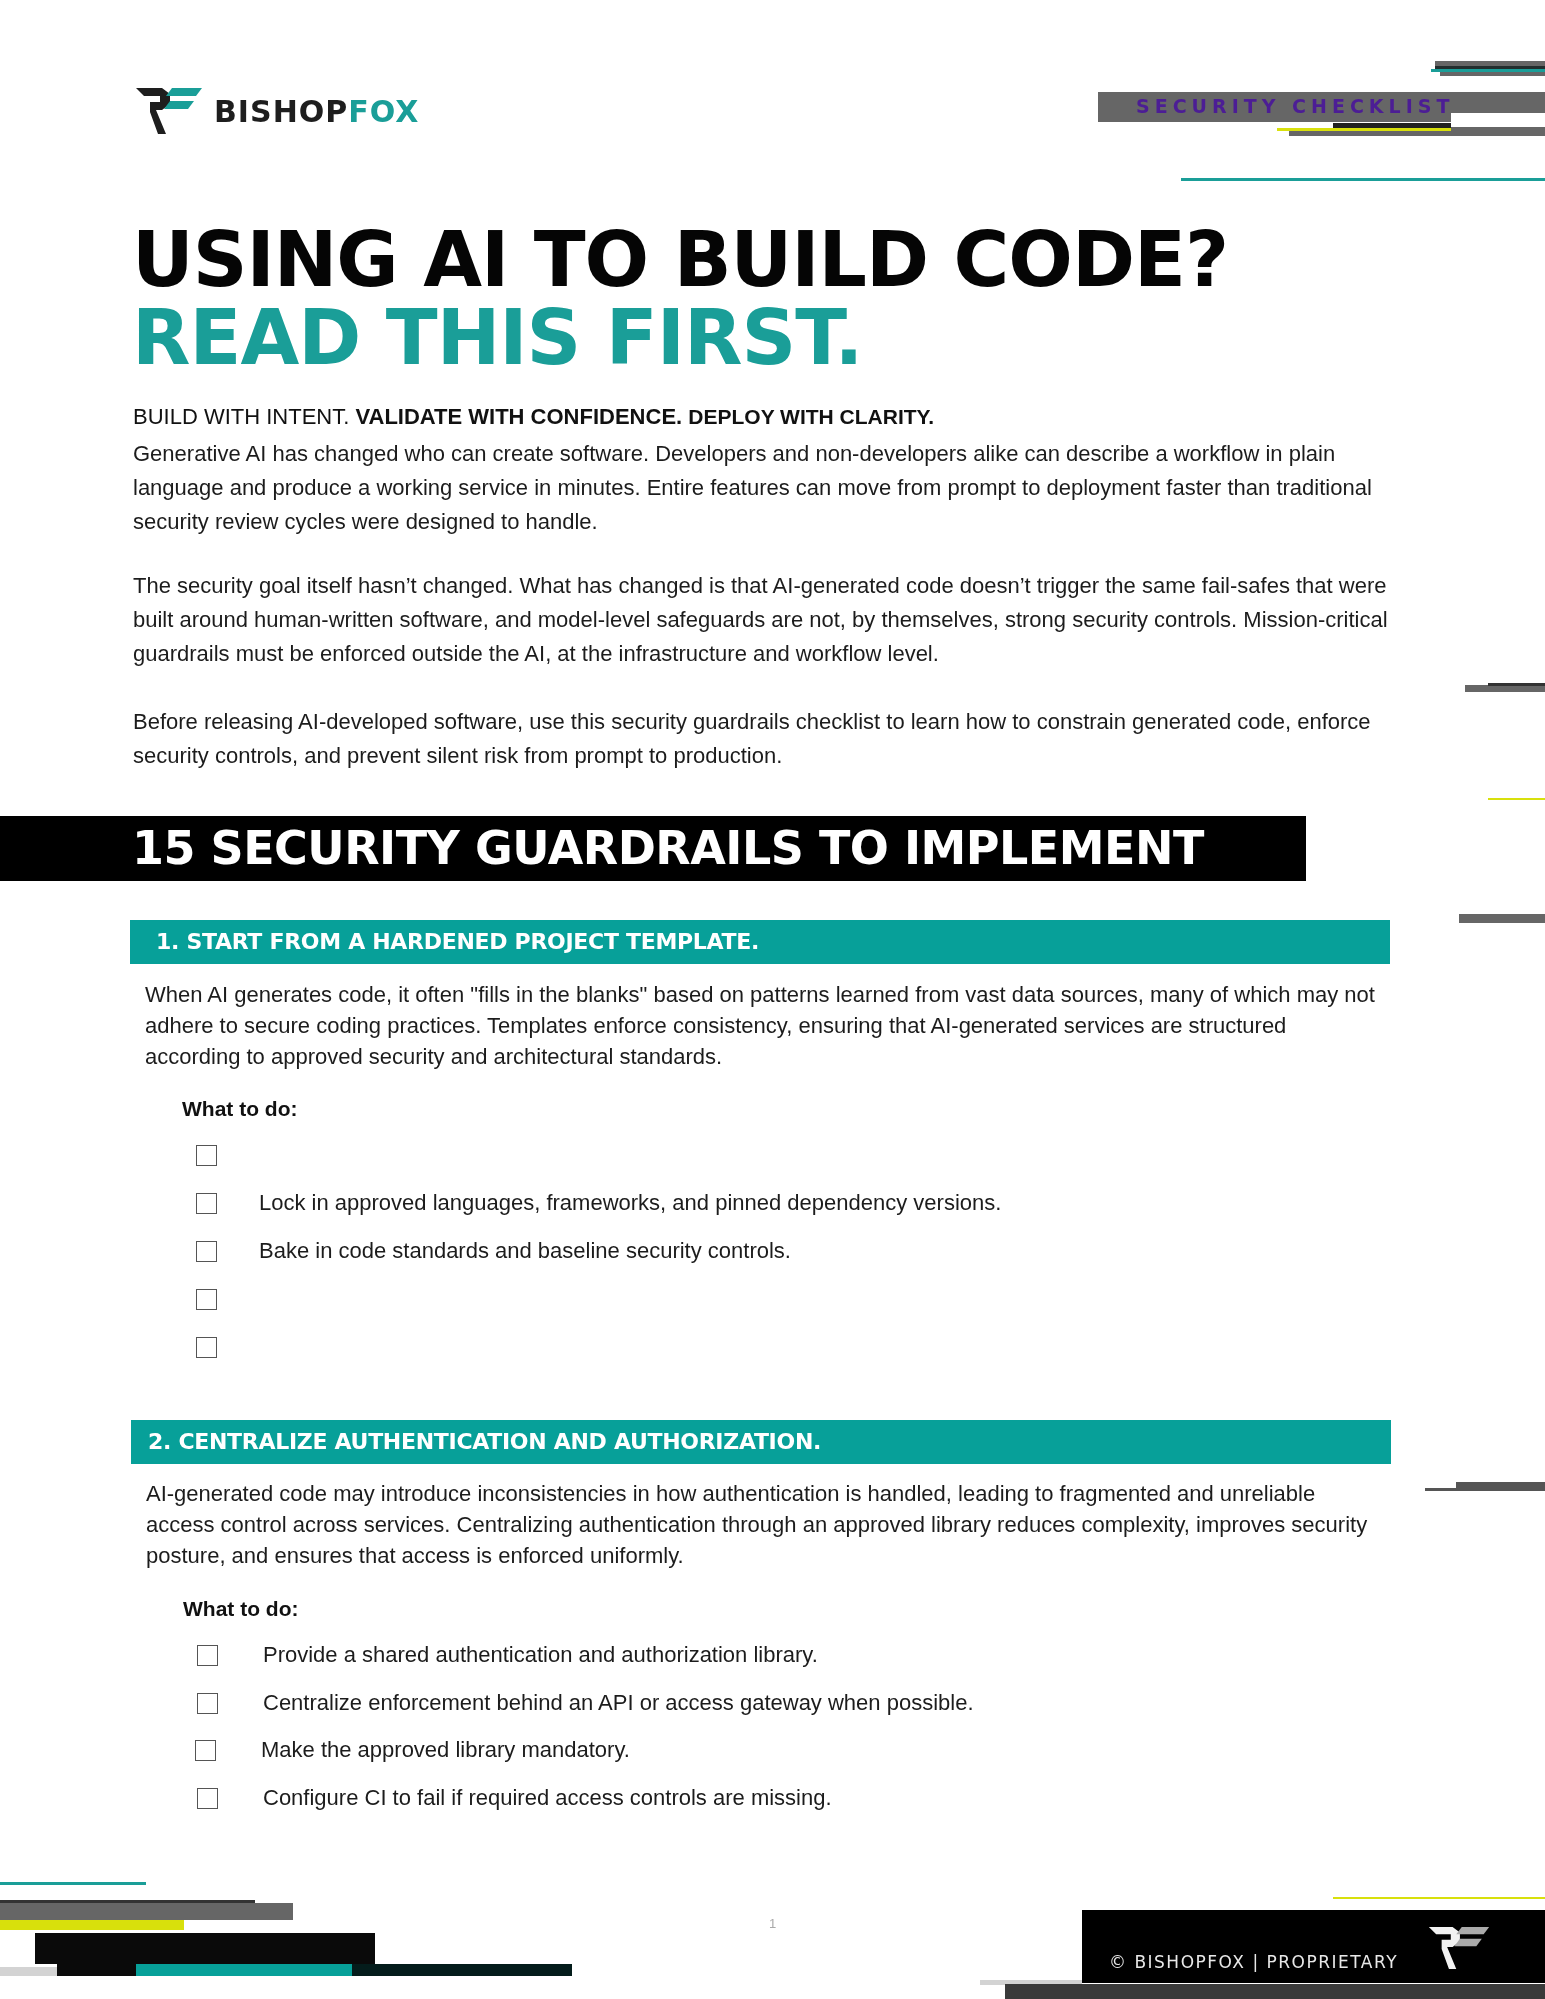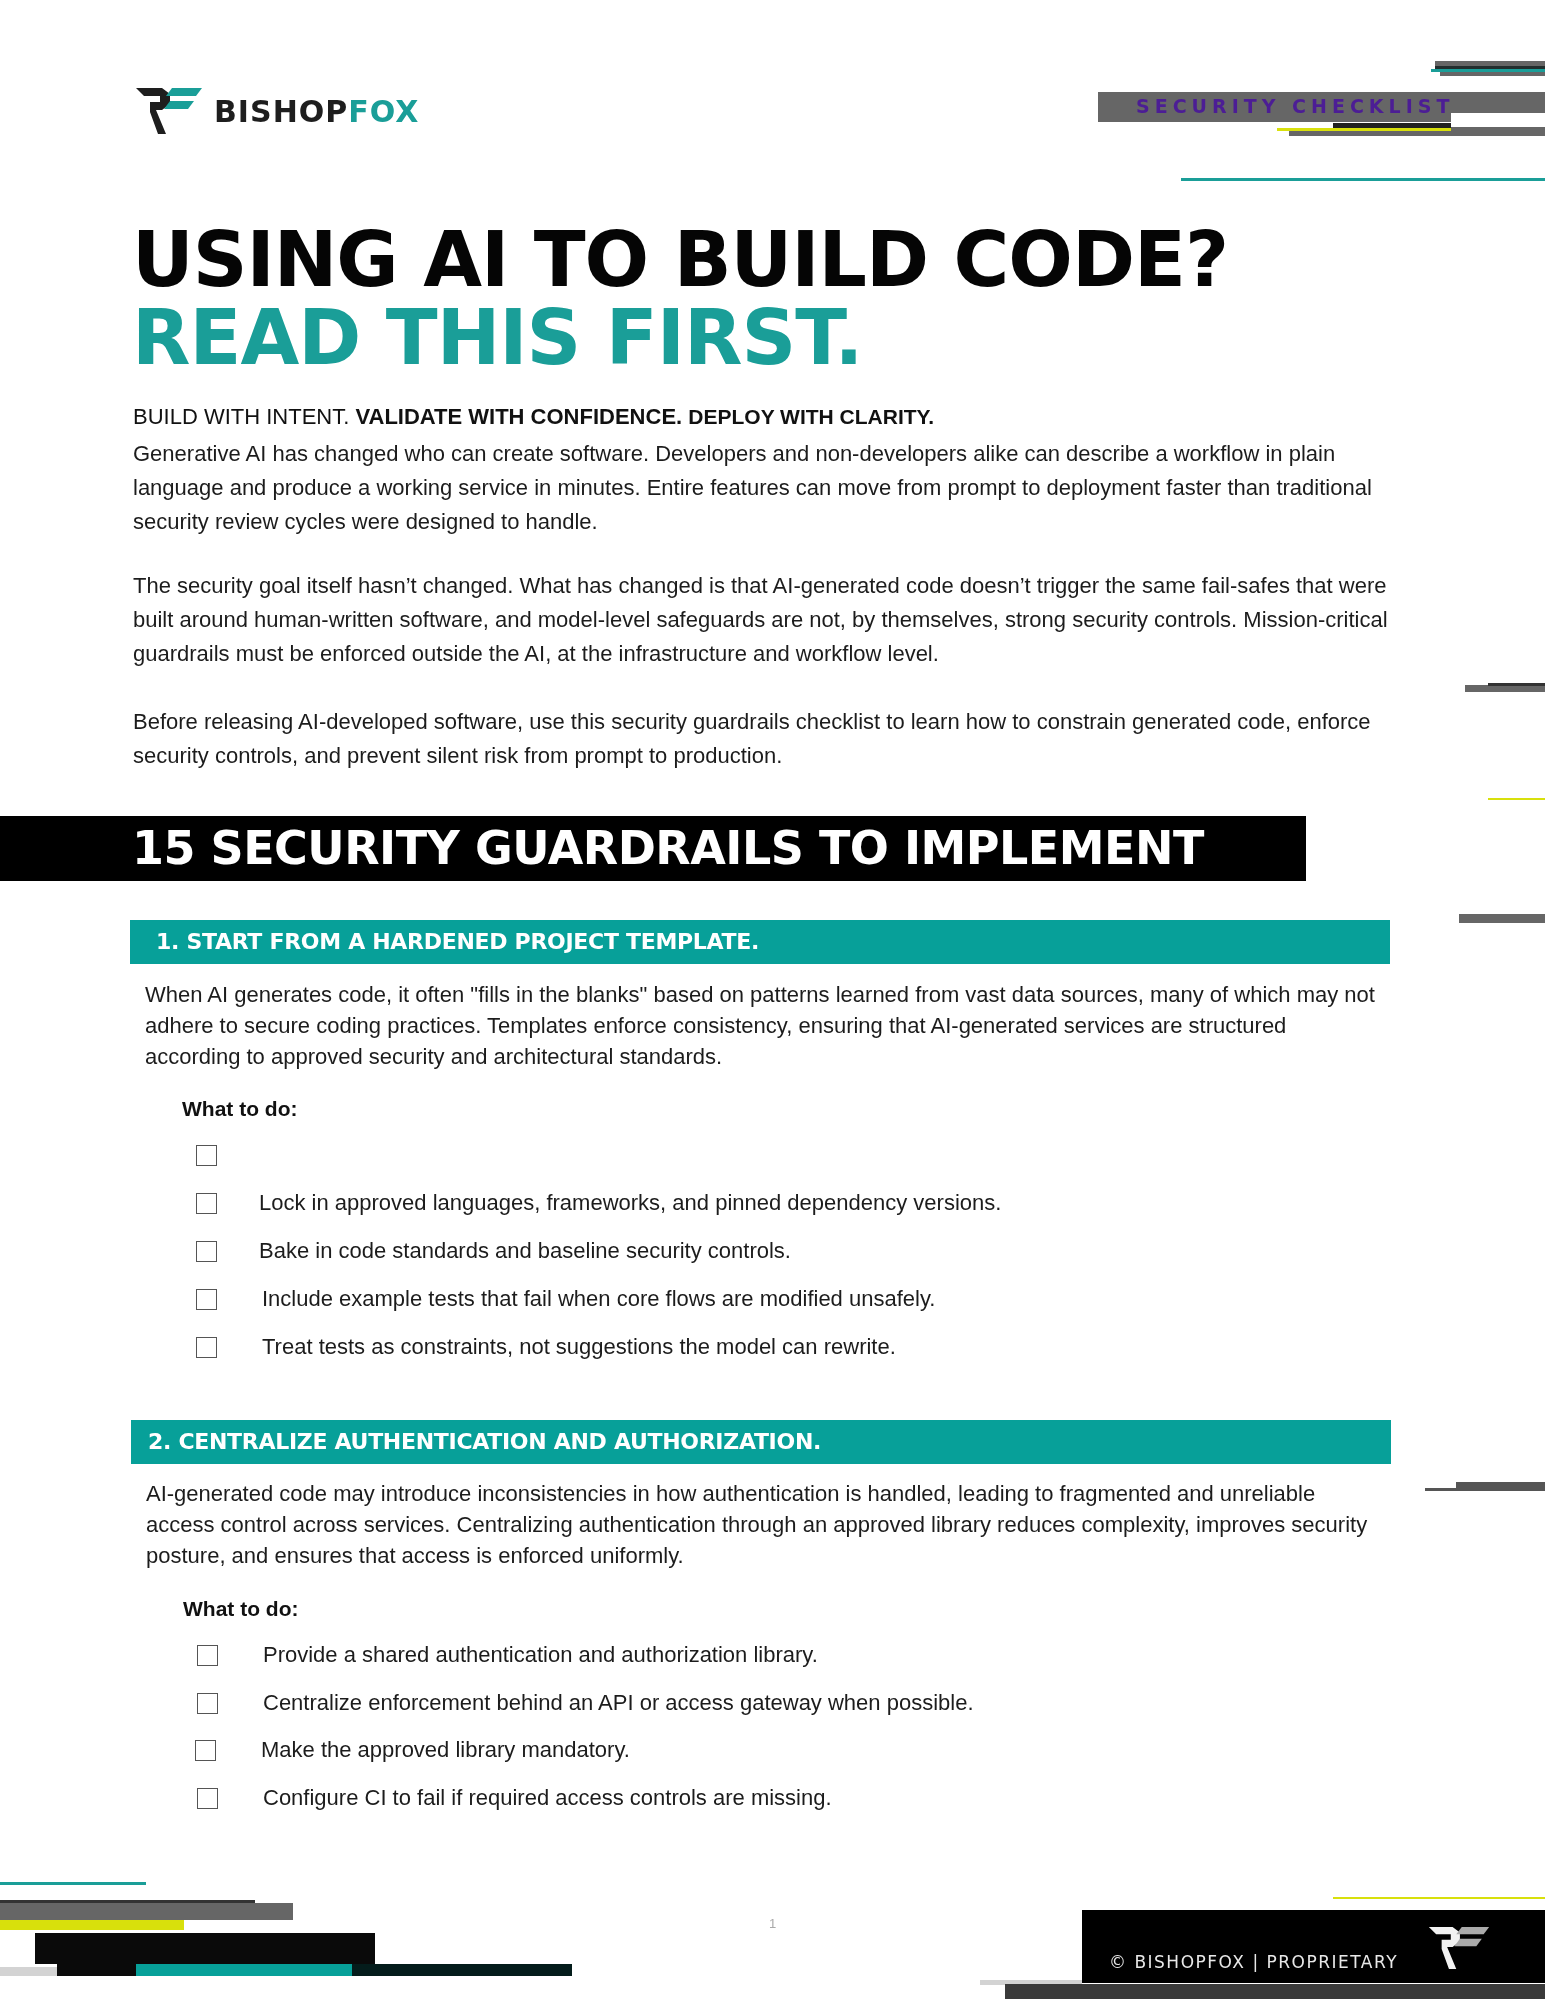--- a/index.html
+++ b/index.html
@@ -111,25 +111,23 @@
 <div class="item" style="top:1188px;">
   <span class="cb"></span>
   <span class="item-text">Lock in approved languages, frameworks, and pinned dependency versions.</span>
 </div>
 <div class="item" style="top:1236px;">
   <span class="cb"></span>
   <span class="item-text">Bake in code standards and baseline security controls.</span>
 </div>
 <div class="item" style="top:1284px;">
   <span class="cb"></span>
-  <span class="item-text" style="margin-left:3px;">Include example tests that fail when core flows are modified unsafely.</span>
 </div>
 <div class="item" style="top:1332px;">
   <span class="cb"></span>
-  <span class="item-text" style="margin-left:3px;">Treat tests as constraints, not suggestions the model can rewrite.</span>
 </div>
 
 <div class="sec-bar" style="top:1420px;left:131px;"></div>
 <div class="sec-title" style="top:1420px;left:148px;">2. CENTRALIZE AUTHENTICATION AND AUTHORIZATION.</div>
 <p class="sec-body" style="top:1478px;left:146px;">AI-generated code may introduce inconsistencies in how authentication is handled, leading to fragmented and unreliable access control across services. Centralizing authentication through an approved library reduces complexity, improves security posture, and ensures that access is enforced uniformly.</p>
 <div class="todo-label" style="top:1597px;left:183px;">What to do:</div>
 
 <div class="item" style="top:1640px;left:197px;">
   <span class="cb"></span>
   <span class="item-text" style="margin-left:3px;">Provide a shared authentication and authorization library.</span>

